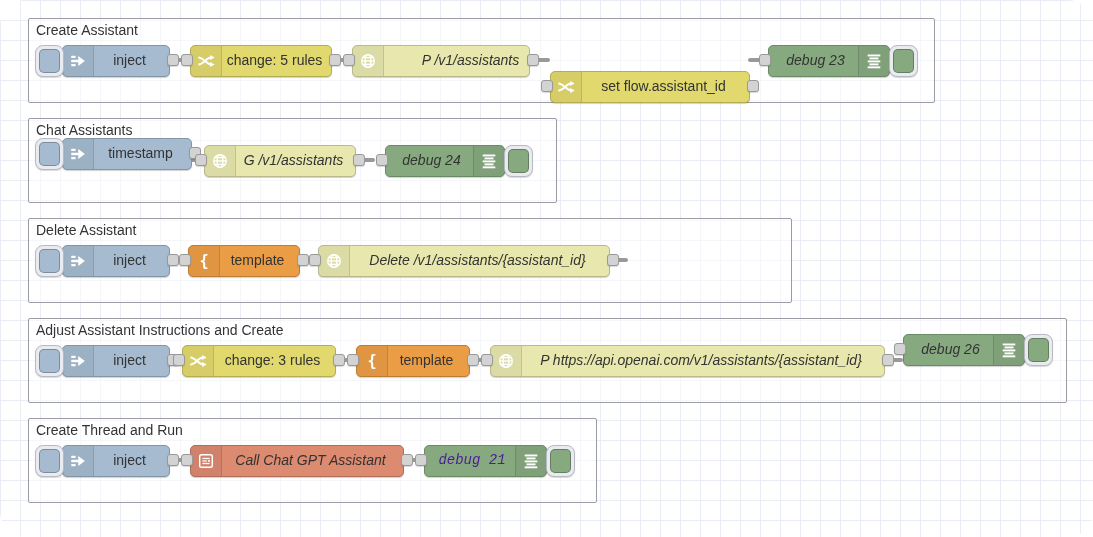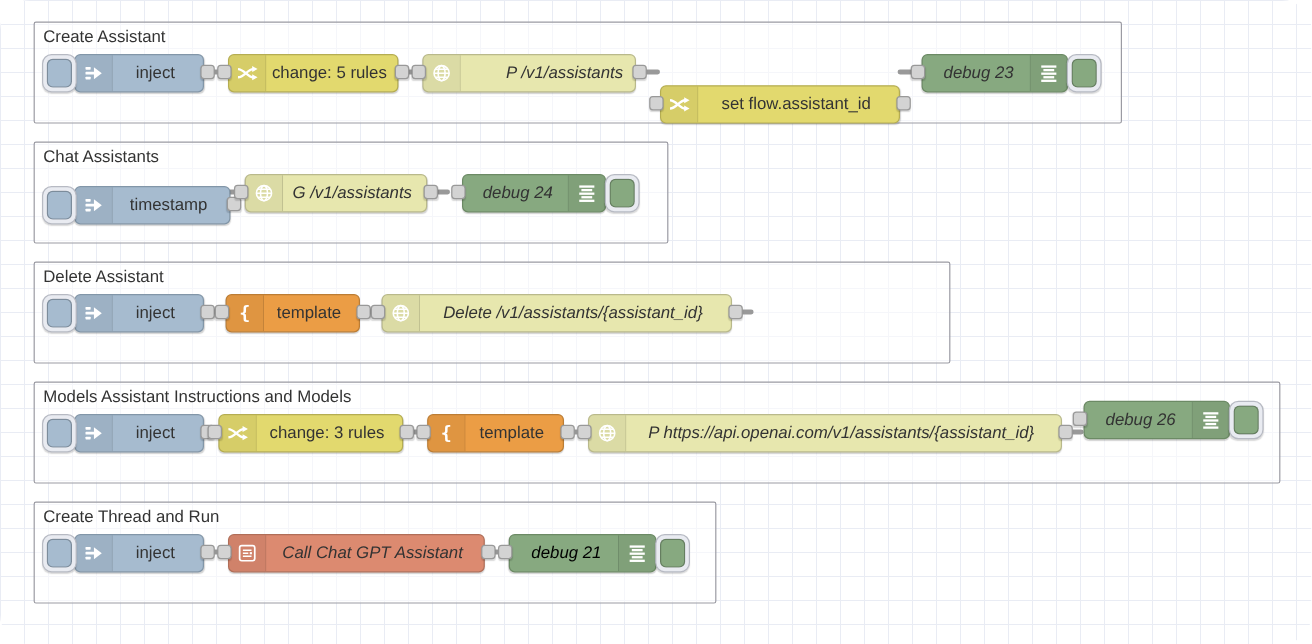--- a/index.html
+++ b/index.html
@@ -151,21 +151,21 @@
       <div class="port port-in"></div>
       <div class="side-btn btn-right">
         <div class="btn-inner" style="background: rgb(135, 169, 128);"></div>
       </div>
     </div>
     <div class="group" style="left: 28px; top: 118px; width: 527px; height: 83px;">
       <div class="group-title">Chat Assistants</div>
     </div>
     <div class="wire" style="left: 190px; top: 158px; width: 14px; background: rgb(153, 153, 153);"></div>
     <div class="wire" style="left: 354px; top: 158px; width: 21px; background: rgb(153, 153, 153);"></div>
-    <div class="node" style="left: 62px; top: 155px; width: 128px; background: rgb(166, 187, 207); border: 1px solid rgb(130, 150, 168);">
+    <div class="node" style="left: 62px; top: 138px; width: 128px; background: rgb(166, 187, 207); border: 1px solid rgb(130, 150, 168);">
       <div class="icon-region icon-left">
         <svg viewBox="0 0 20 20" width="18" height="18">
           <g fill="#fff">
             <rect x="2.5" y="4.2" width="4.8" height="2.6" rx="0.6"></rect>
             <rect x="2.5" y="13.2" width="4.8" height="2.6" rx="0.6"></rect>
             <rect x="2.5" y="8.7" width="8.2" height="2.6" rx="0.6"></rect>
             <path d="M10.3 4.4 L17.6 10 L10.3 15.6 Z"></path>
           </g>
         </svg>
       </div>
@@ -252,21 +252,21 @@
             <path d="M4.4 6.3 h11.2"></path>
             <path d="M4.4 13.7 h11.2"></path>
           </g>
         </svg>
       </div>
       <span class="label label-left30 italic" style="color: rgb(51, 51, 51);">Delete /v1/assistants/{assistant_id}</span>
       <div class="port port-in"></div>
       <div class="port port-out"></div>
     </div>
     <div class="group" style="left: 28px; top: 318px; width: 1037px; height: 83px;">
-      <div class="group-title">Models Assistant Instructions and Models</div>
+      <div class="group-title">Adjust Assistant Instructions and Create</div>
     </div>
     <div class="wire" style="left: 168px; top: 358px; width: 14px; background: rgb(153, 153, 153);"></div>
     <div class="wire" style="left: 334px; top: 358px; width: 22px; background: rgb(153, 153, 153);"></div>
     <div class="wire" style="left: 468px; top: 358px; width: 22px; background: rgb(153, 153, 153);"></div>
     <div class="wire" style="left: 883px; top: 358px; width: 20px; background: rgb(153, 153, 153);"></div>
     <div class="node" style="left: 62px; top: 345px; width: 106px; background: rgb(166, 187, 207); border: 1px solid rgb(130, 150, 168);">
       <div class="icon-region icon-left">
         <svg viewBox="0 0 20 20" width="18" height="18">
           <g fill="#fff">
             <rect x="2.5" y="4.2" width="4.8" height="2.6" rx="0.6"></rect>
@@ -386,19 +386,19 @@
         <svg viewBox="0 0 20 20" width="18" height="18">
           <g fill="#fff">
             <rect x="3" y="2.8" width="14" height="2.1"></rect>
             <rect x="5" y="6.1" width="10" height="2.1"></rect>
             <rect x="3" y="9.4" width="14" height="2.1"></rect>
             <rect x="5" y="12.7" width="10" height="2.1"></rect>
             <rect x="3" y="16" width="14" height="2.1"></rect>
           </g>
         </svg>
       </div>
-      <span class="label label-right30 italic" style="color: #000000;">debug 21</span>
+      <span class="label label-right30 italic" style="color: #4c1d95; font-family: Liberation Mono, monospace;">debug 21</span>
       <div class="port port-in"></div>
       <div class="side-btn btn-right">
         <div class="btn-inner" style="background: rgb(135, 169, 128);"></div>
       </div>
     </div>
   </div>
 
 </body></html>

